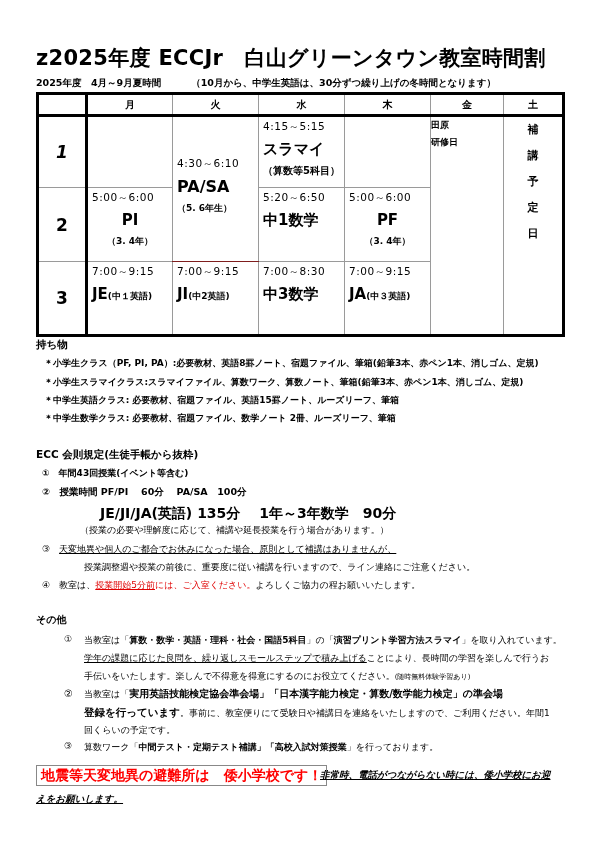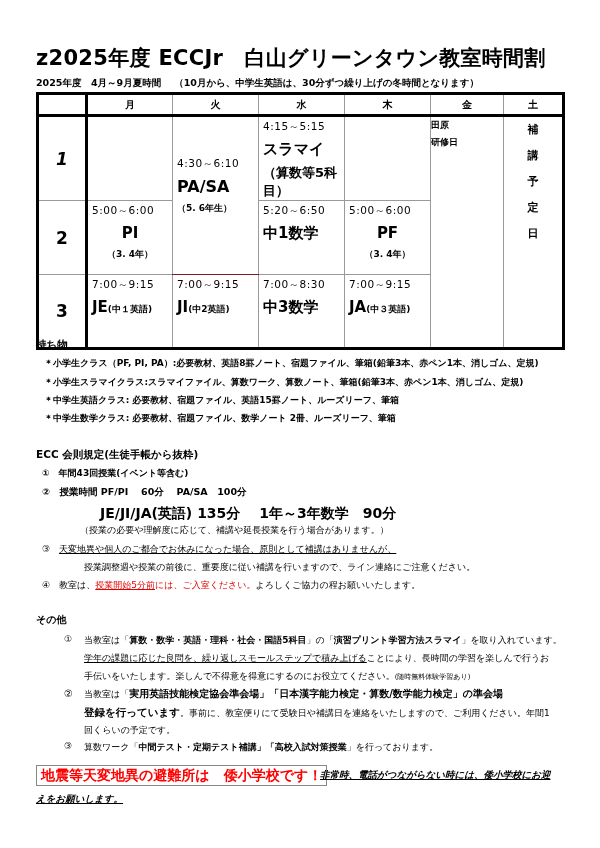--- a/index.html
+++ b/index.html
@@ -1,38 +1,38 @@
 <!DOCTYPE html>
 <html><head>
 <meta charset="utf-8">
 <style>
   html, body { margin:0; padding:0; background:#ffffff; }
   body { width:600px; height:848px; position:relative; overflow:hidden;
          font-family:"DejaVu Sans", "Liberation Sans", sans-serif; color:#000; }
   .abs { position:absolute; white-space:nowrap; }
   .title { left:36px; top:44px; font-size:21px; font-weight:bold; letter-spacing:0.3px; }
   .subtitle { left:36px; top:77px; font-size:9.5px; font-weight:bold; }
-  .subtitle .note { margin-left:13px; }
+  .subtitle .note { margin-left:30px; }
 
   table.tt { position:absolute; left:36px; top:92px; width:526px; border-collapse:collapse;
              border:3px solid #000; table-layout:fixed; }
   table.tt td, table.tt th { border:1px solid #9a9a9a; padding:0; vertical-align:top; }
   table.tt th { height:19px; font-size:10px; font-weight:bold; text-align:center; vertical-align:middle;
                 border-bottom:3px solid #000; }
   table.tt .periodcol { border-right:3px solid #000; }
   table.tt th.periodcol { border-right:3px solid #000; }
   .pnum { font-size:17px; font-weight:bold; text-align:center; vertical-align:middle !important; font-style:italic; }
   .pnum.n { font-style:normal; }
   .time { font-size:10.5px; letter-spacing:0.5px; padding:3px 0 0 4px; display:block; }
   .cname { font-size:15px; font-weight:bold; display:block; padding:6px 0 0 4px; }
   .cname.center { text-align:center; padding-left:0; }
   .cname small { font-size:9px; font-weight:bold; }
   .csub { font-size:9px; font-weight:bold; display:block; padding:6px 0 0 4px; }
   .csub.center { text-align:center; padding-left:0; }
-  .tiny { font-size:13px; font-weight:bold; display:block; padding:5px 0 0 4px; }
+  .tiny { font-size:10px; font-weight:bold; display:block; padding:5px 0 0 4px; }
   .fri { font-size:9px; font-weight:bold; padding:70px 0 0 16px; line-height:17px; }
   .sat { font-size:11px; font-weight:bold; text-align:center; line-height:26px; padding-top:6px; }
 
   .sec-head { left:36px; font-size:10.5px; font-weight:bold; }
   .item { font-size:9px; font-weight:bold; }
   .plain { font-size:9px; }
   .u { text-decoration:underline;margin-top:20px; }
   .red { color:#e00000; }
   .evac { left:36px; top:765px; border:1px solid #888; padding:0 4px; color:#ff0000; font-size:14px; font-weight:bold; height:19px; line-height:19px; }
   .emerg { font-size:9.5px; font-weight:bold; text-decoration:underline;font-style:italic; }

